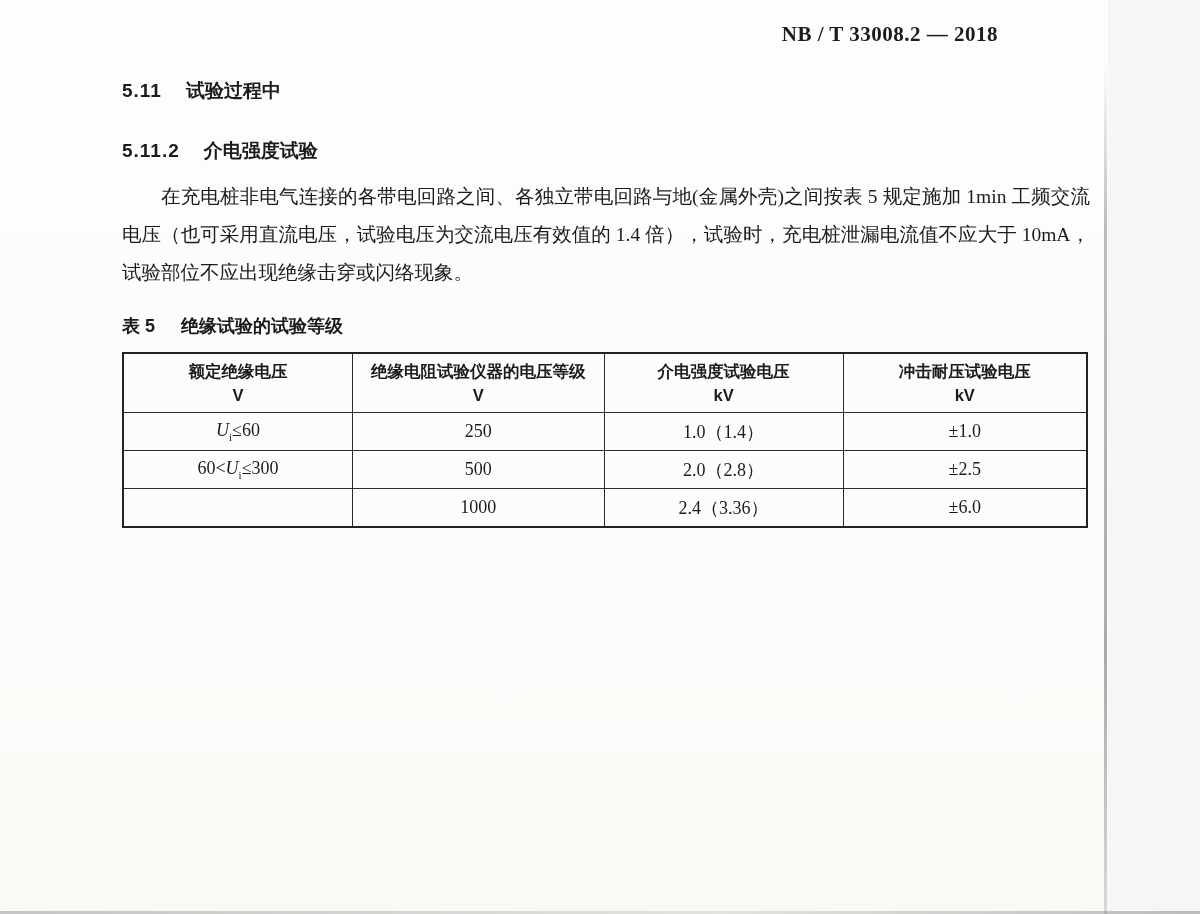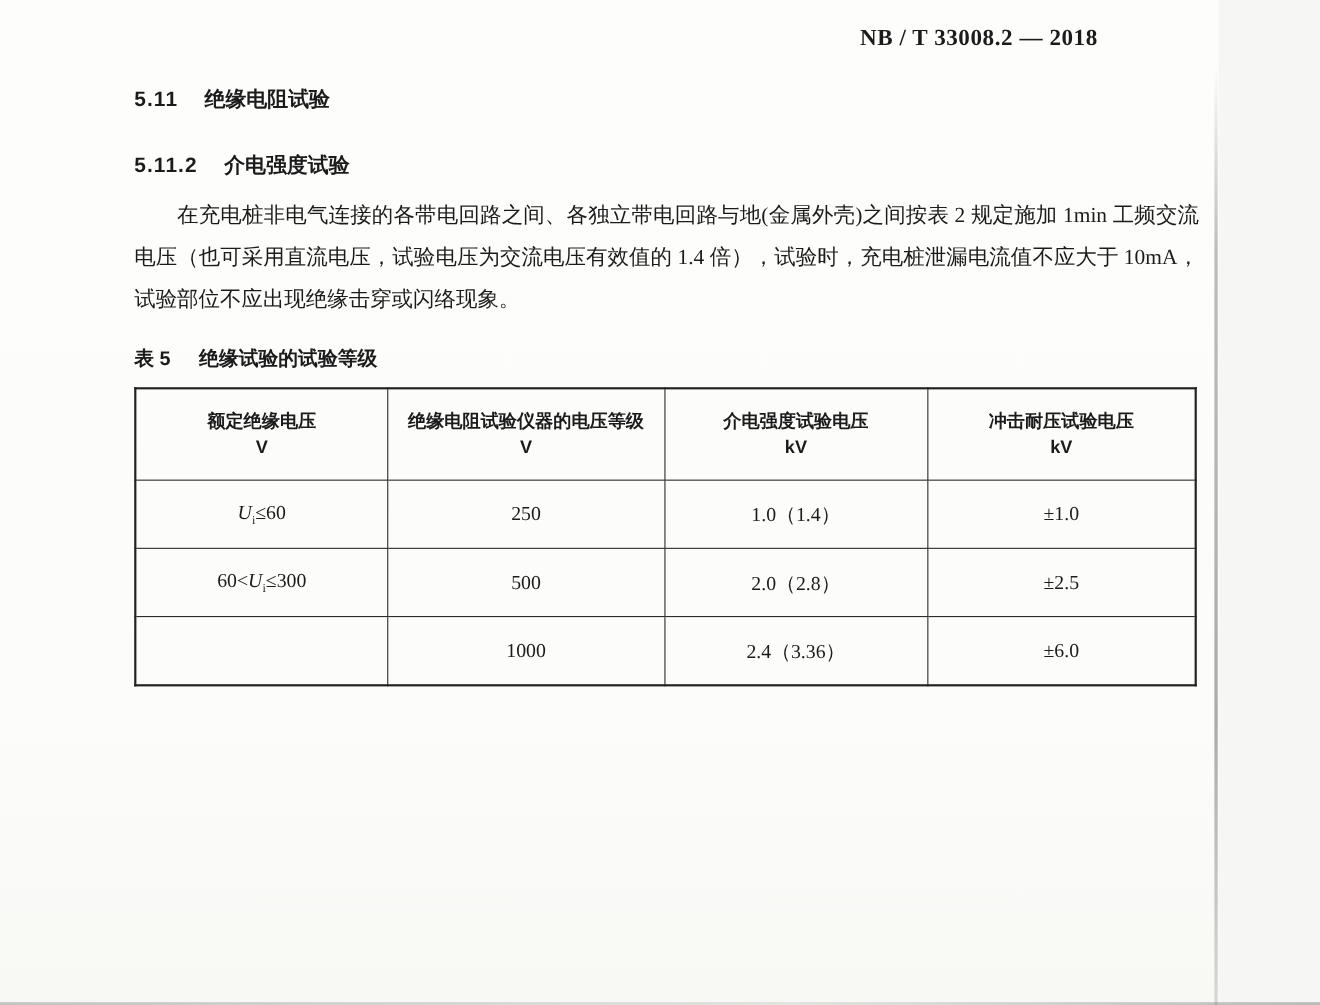--- a/index.html
+++ b/index.html
@@ -62,21 +62,21 @@
     table-layout: fixed;
   }
   table.t5 col.c1 { width: 23.8%; }
   table.t5 col.c2 { width: 26.1%; }
   table.t5 col.c3 { width: 24.8%; }
   table.t5 col.c4 { width: 25.3%; }
   table.t5 th, table.t5 td {
     border: 1.6px solid #2b2b2b;
     text-align: center;
     vertical-align: middle;
-    padding: 12px;
+    padding: 0;
   }
   table.t5 { border: 2.4px solid #232323; }
   table.t5 th {
     font-family: "Liberation Sans", sans-serif;
     font-weight: bold; font-size: 16.5px; line-height: 24px;
     height: 58px;
   }
   table.t5 td {
     font-size: 18px; height: 37px;
     font-family: "Liberation Serif", serif;
@@ -90,28 +90,28 @@
 
 <div class="page">
   <div class="scan-edge-right"></div>
   <div class="scan-edge-bottom"></div>
 
   <div class="doc-number">NB / T 33008.2 — 2018</div>
 
   <div class="content">
 
     <h2 class="sec h-5-11">
-      <span class="num">5.11</span><span>绝缘电阻试验</span>
+      <span class="num">5.11</span><span>试验过程中</span>
     </h2>
 
 
     <h2 class="sec h-5-11-2">
       <span class="num">5.11.2</span><span>介电强度试验</span>
     </h2>
-    <p class="body first">在充电桩非电气连接的各带电回路之间、各独立带电回路与地(金属外壳)之间按表 2 规定施加 1min 工频交流电压（也可采用直流电压，试验电压为交流电压有效值的 1.4 倍），试验时，充电桩泄漏电流值不应大于 10mA，试验部位不应出现绝缘击穿或闪络现象。</p>
+    <p class="body first">在充电桩非电气连接的各带电回路之间、各独立带电回路与地(金属外壳)之间按表 5 规定施加 1min 工频交流电压（也可采用直流电压，试验电压为交流电压有效值的 1.4 倍），试验时，充电桩泄漏电流值不应大于 10mA，试验部位不应出现绝缘击穿或闪络现象。</p>
 
 
     <div class="tbl-caption">
       <span class="cap-label">表 5</span><span>绝缘试验的试验等级</span>
     </div>
 
     <table class="t5">
       <colgroup>
           <col class="c1">
           <col class="c2">

